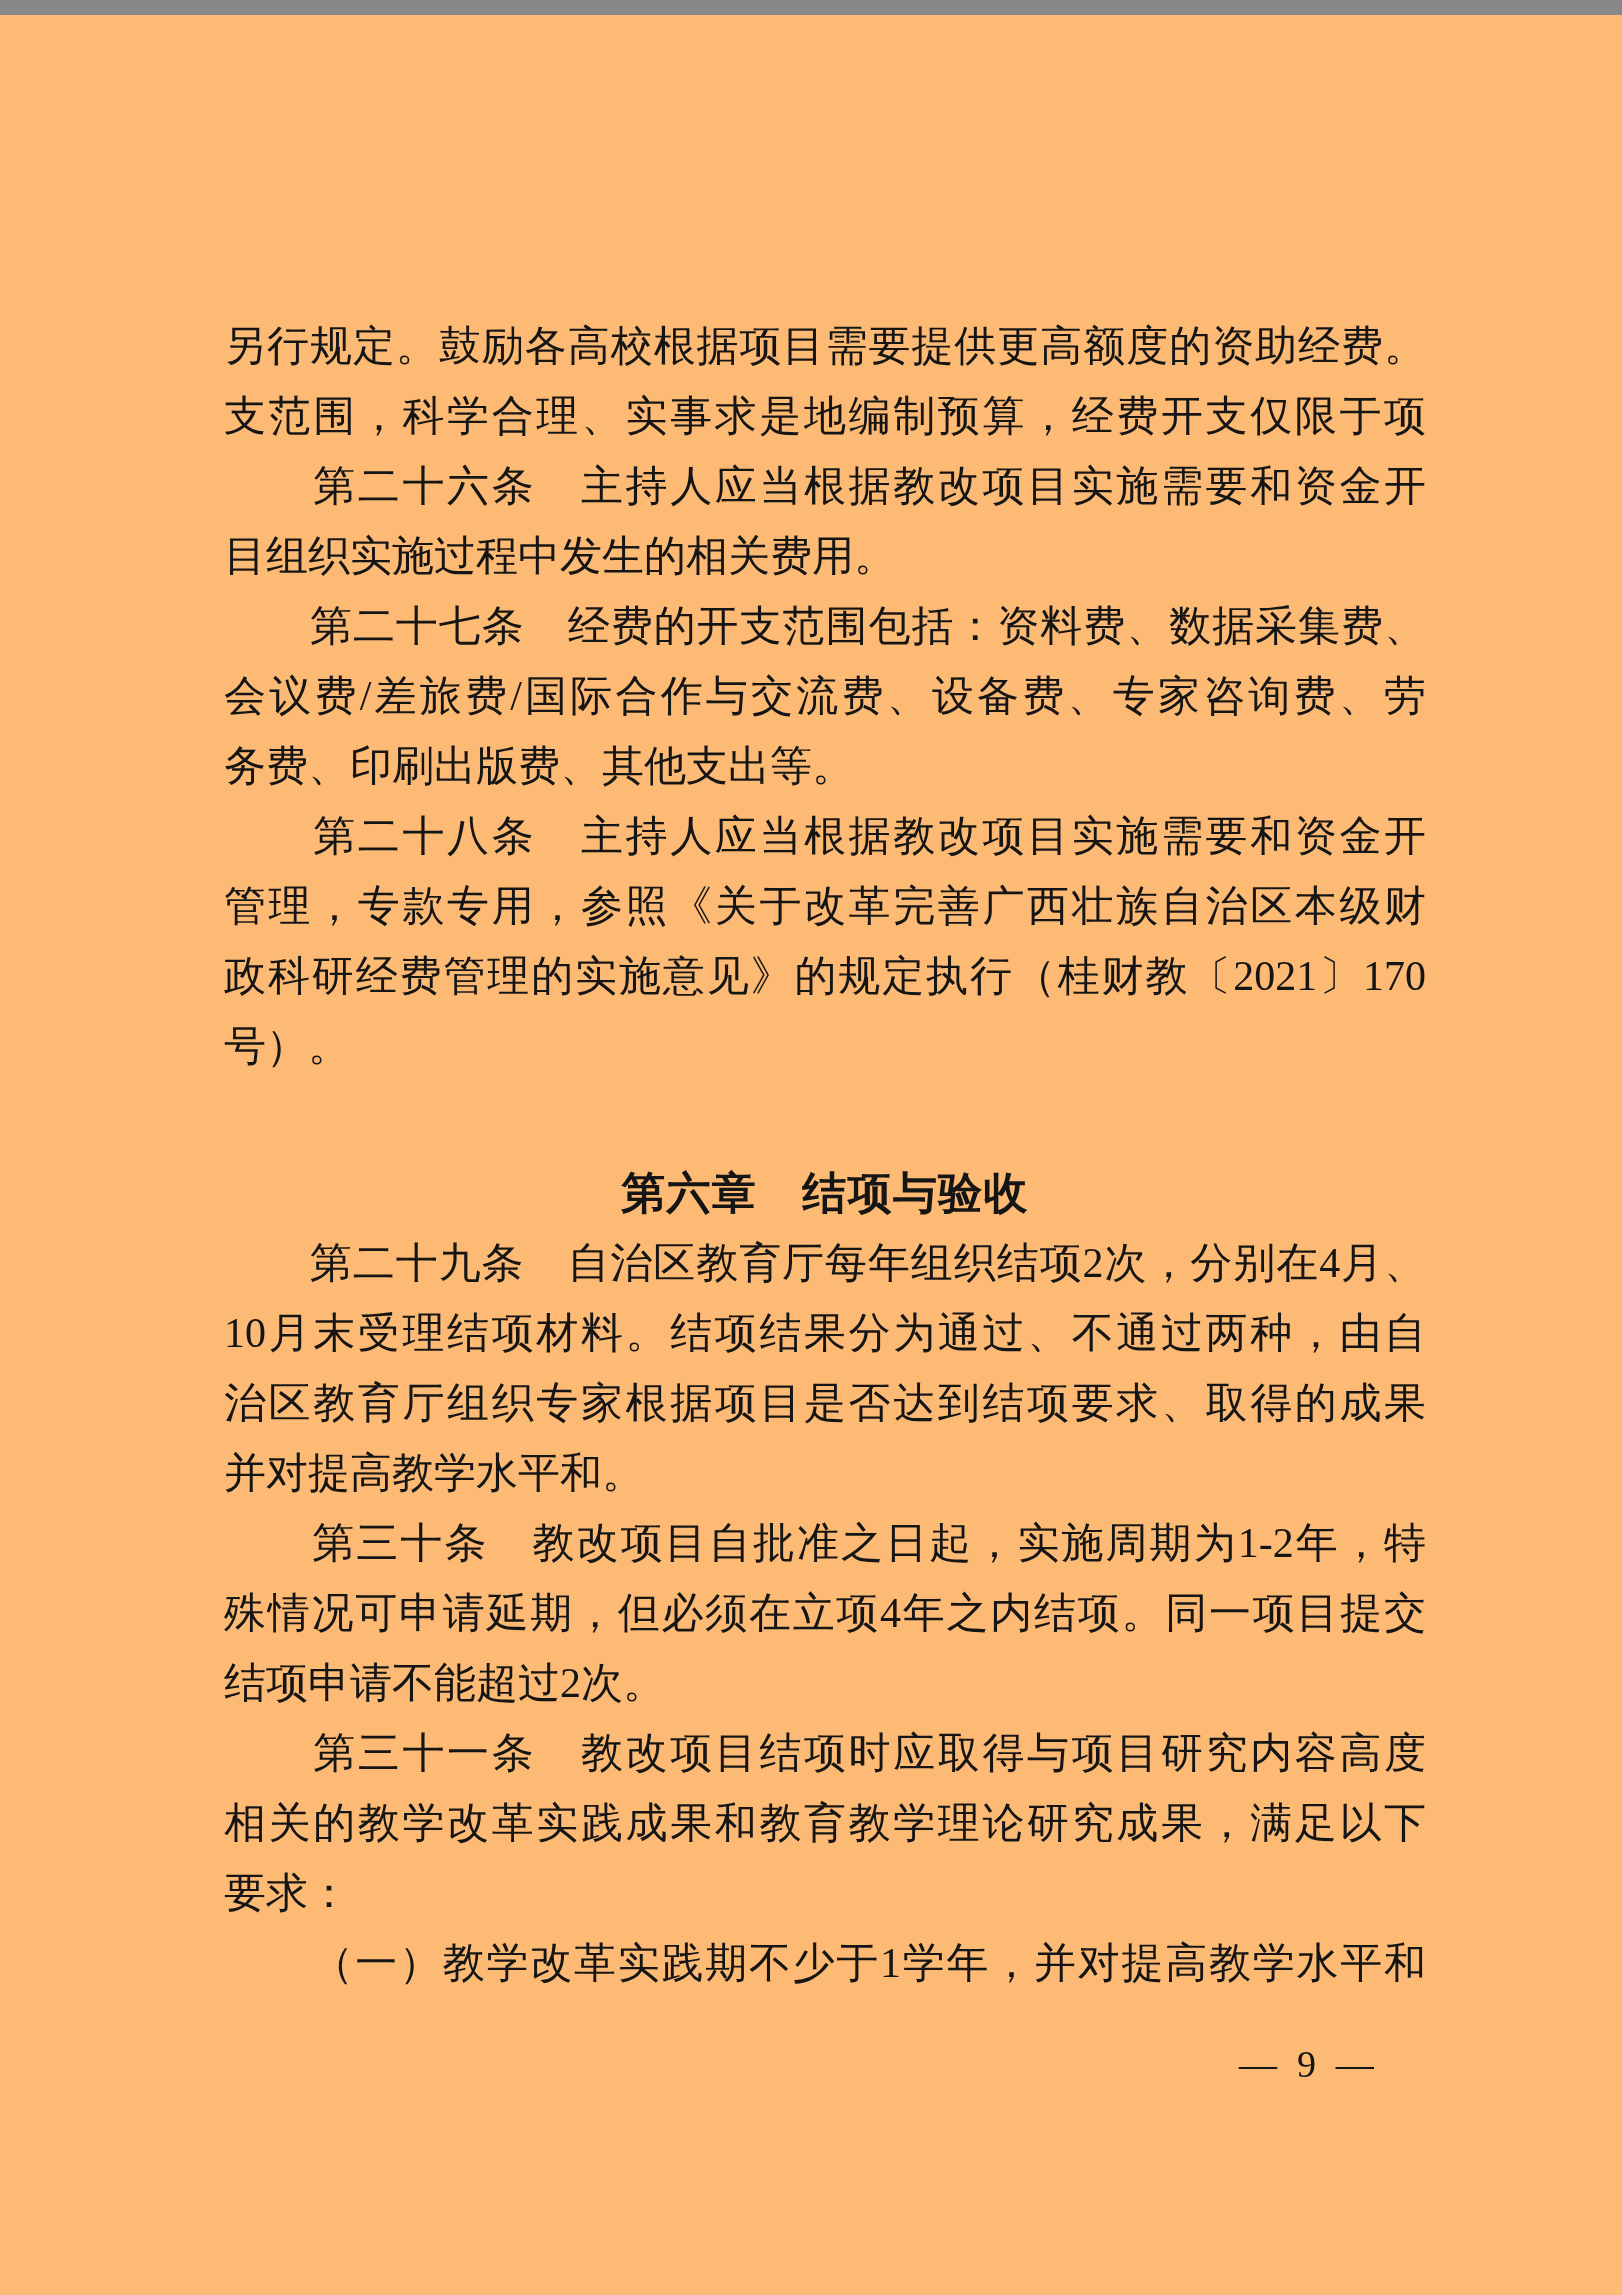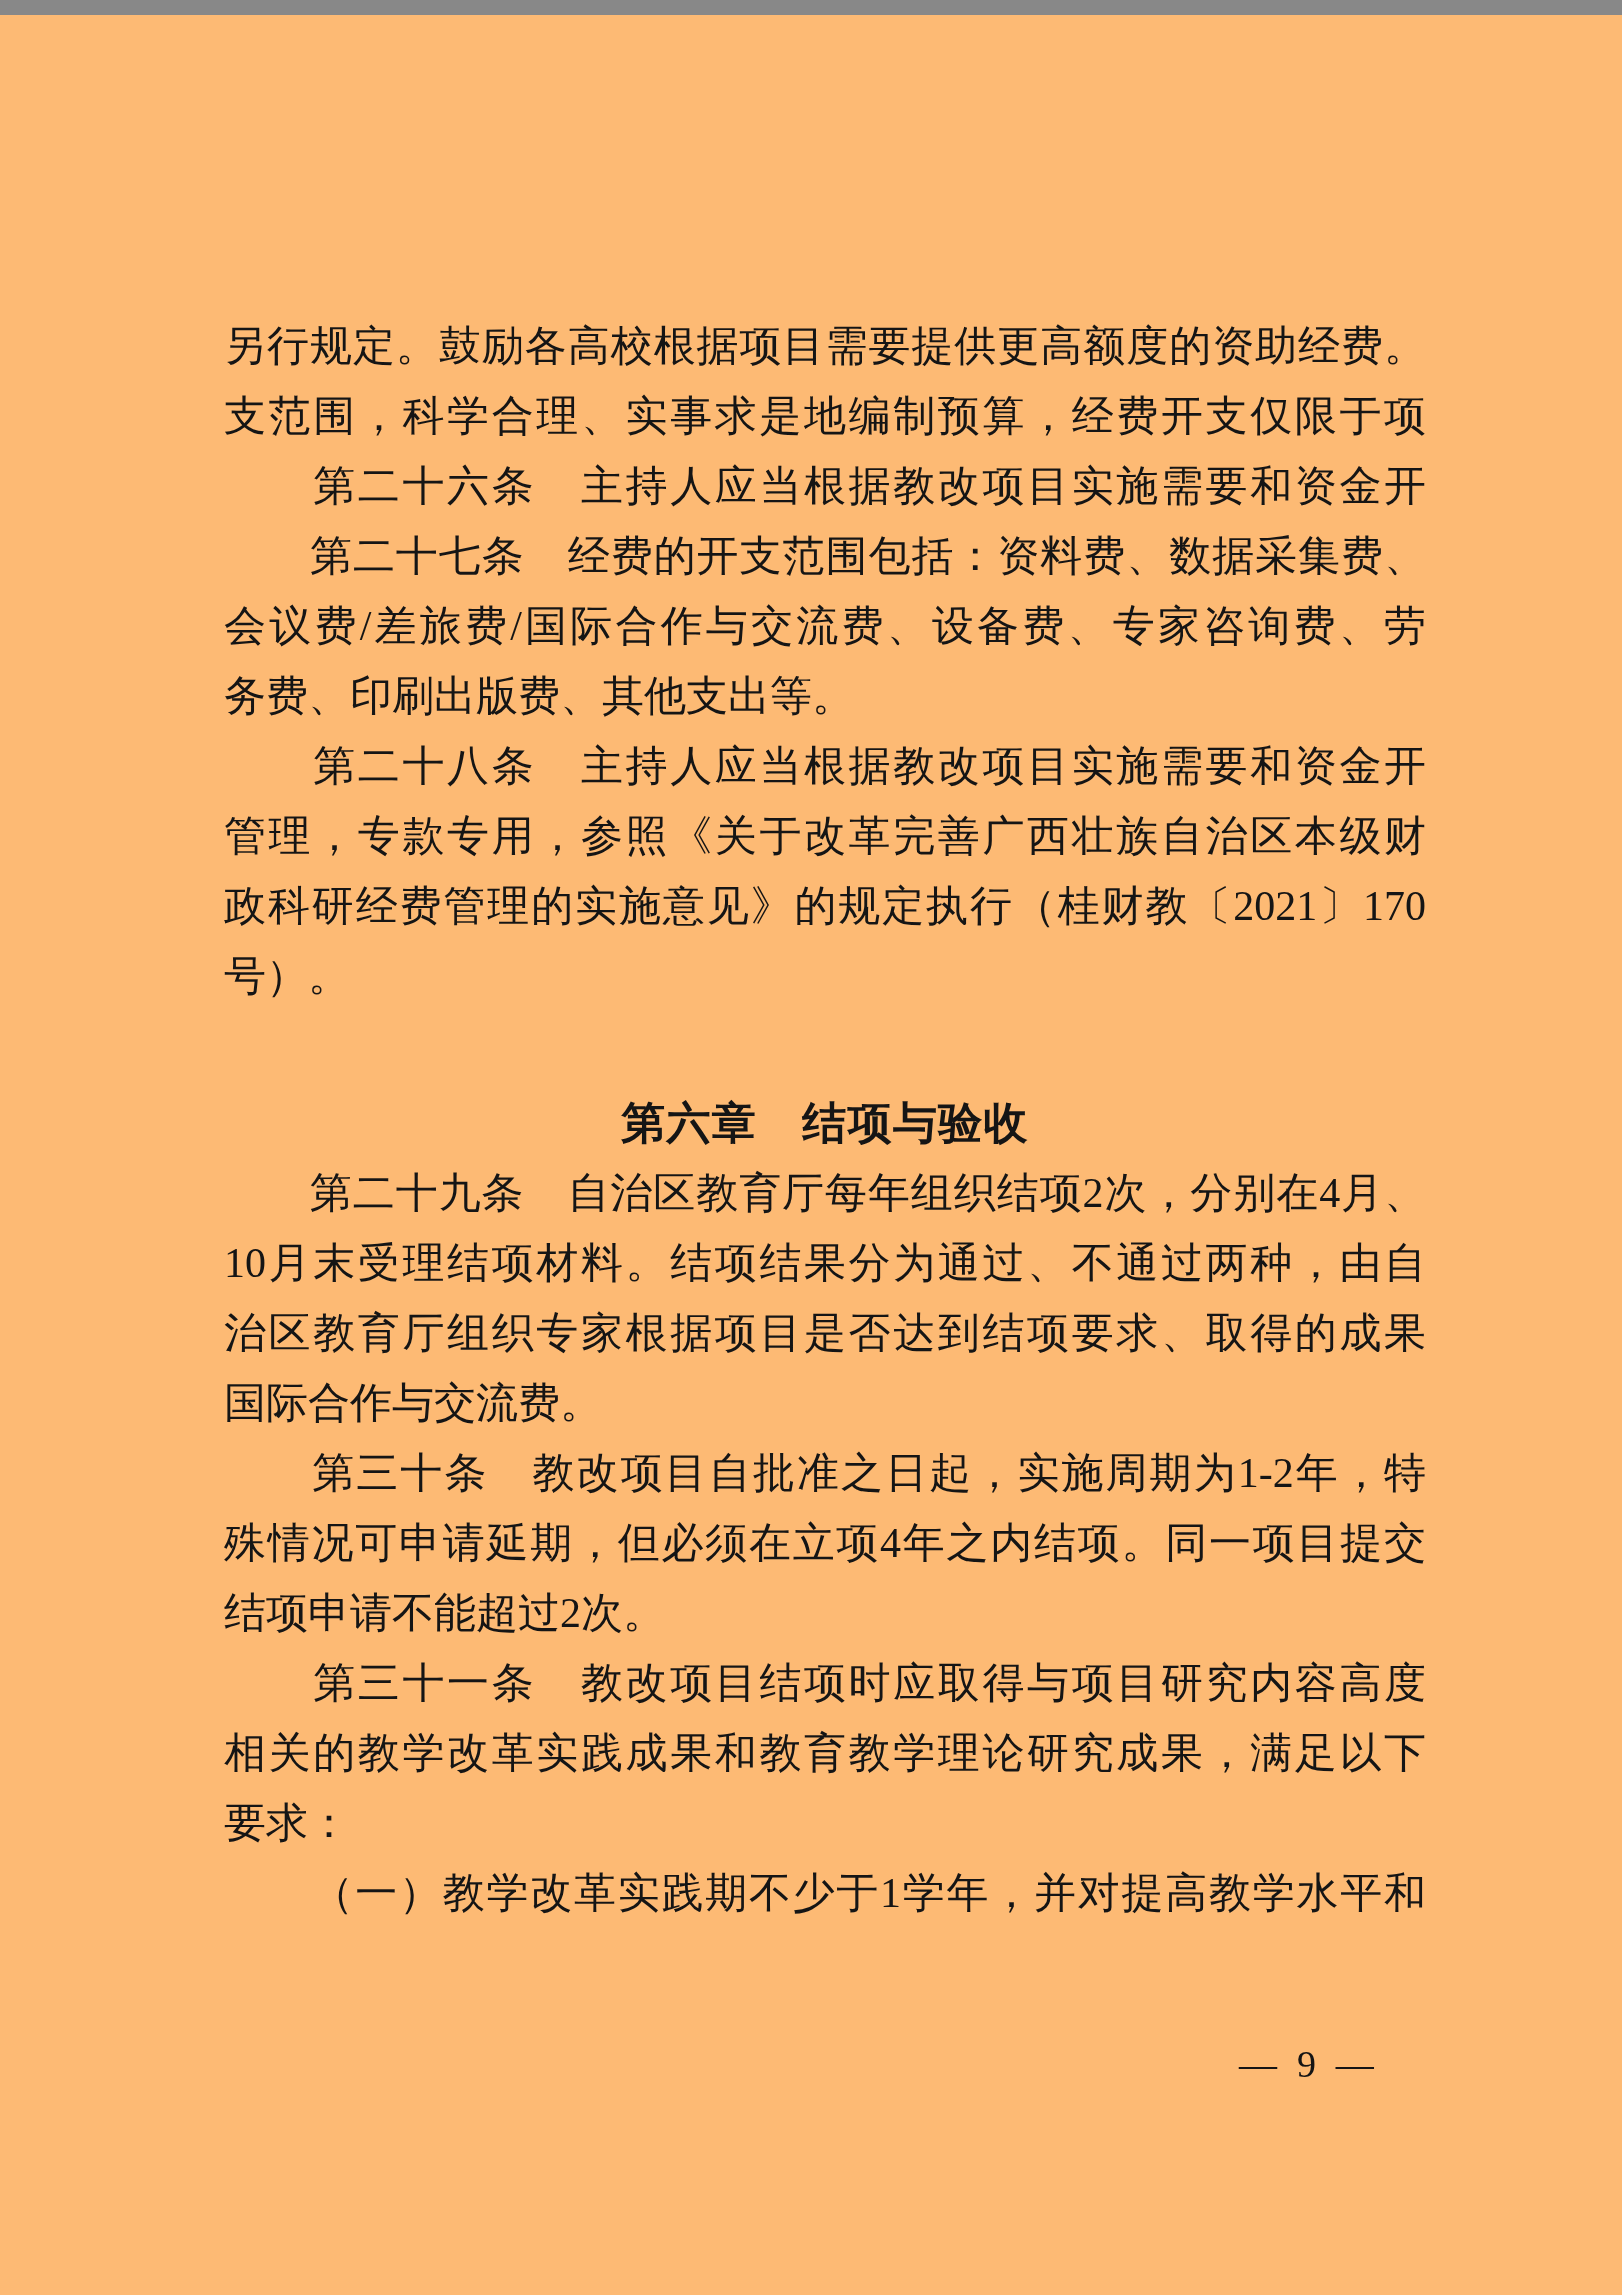--- a/index.html
+++ b/index.html
@@ -54,32 +54,33 @@
   }
 </style>
 </head>
 <body>
 
 <div class="page">
   <div class="content">
       <div class="line justify">另行规定。鼓励各高校根据项目需要提供更高额度的资助经费。</div>
       <div class="line justify">支范围，科学合理、实事求是地编制预算，经费开支仅限于项</div>
       <div class="line justify">　　第二十六条　主持人应当根据教改项目实施需要和资金开</div>
+      <div class="line">目组织实施过程中发生的相关费用。</div>
       <div class="line justify">　　第二十七条　经费的开支范围包括：资料费、数据采集费、</div>
       <div class="line justify">会议费/差旅费/国际合作与交流费、设备费、专家咨询费、劳</div>
       <div class="line">务费、印刷出版费、其他支出等。</div>
       <div class="line justify">　　第二十八条　主持人应当根据教改项目实施需要和资金开</div>
       <div class="line justify">管理，专款专用，参照《关于改革完善广西壮族自治区本级财</div>
       <div class="line justify">政科研经费管理的实施意见》的规定执行（桂财教〔2021〕170</div>
       <div class="line">号）。</div>
       <div class="line heading">第六章　结项与验收</div>
       <div class="line justify">　　第二十九条　自治区教育厅每年组织结项2次，分别在4月、</div>
       <div class="line justify">10月末受理结项材料。结项结果分为通过、不通过两种，由自</div>
       <div class="line justify">治区教育厅组织专家根据项目是否达到结项要求、取得的成果</div>
-      <div class="line">国际合作与交流费。</div>
+      <div class="line">并对提高教学水平和。</div>
       <div class="line justify">　　第三十条　教改项目自批准之日起，实施周期为1-2年，特</div>
       <div class="line justify">殊情况可申请延期，但必须在立项4年之内结项。同一项目提交</div>
       <div class="line">结项申请不能超过2次。</div>
       <div class="line justify">　　第三十一条　教改项目结项时应取得与项目研究内容高度</div>
       <div class="line justify">相关的教学改革实践成果和教育教学理论研究成果，满足以下</div>
       <div class="line">要求：</div>
       <div class="line justify">　　（一）教学改革实践期不少于1学年，并对提高教学水平和</div>
     </div>
   <div class="page-number">— 9 —</div>
 </div>

